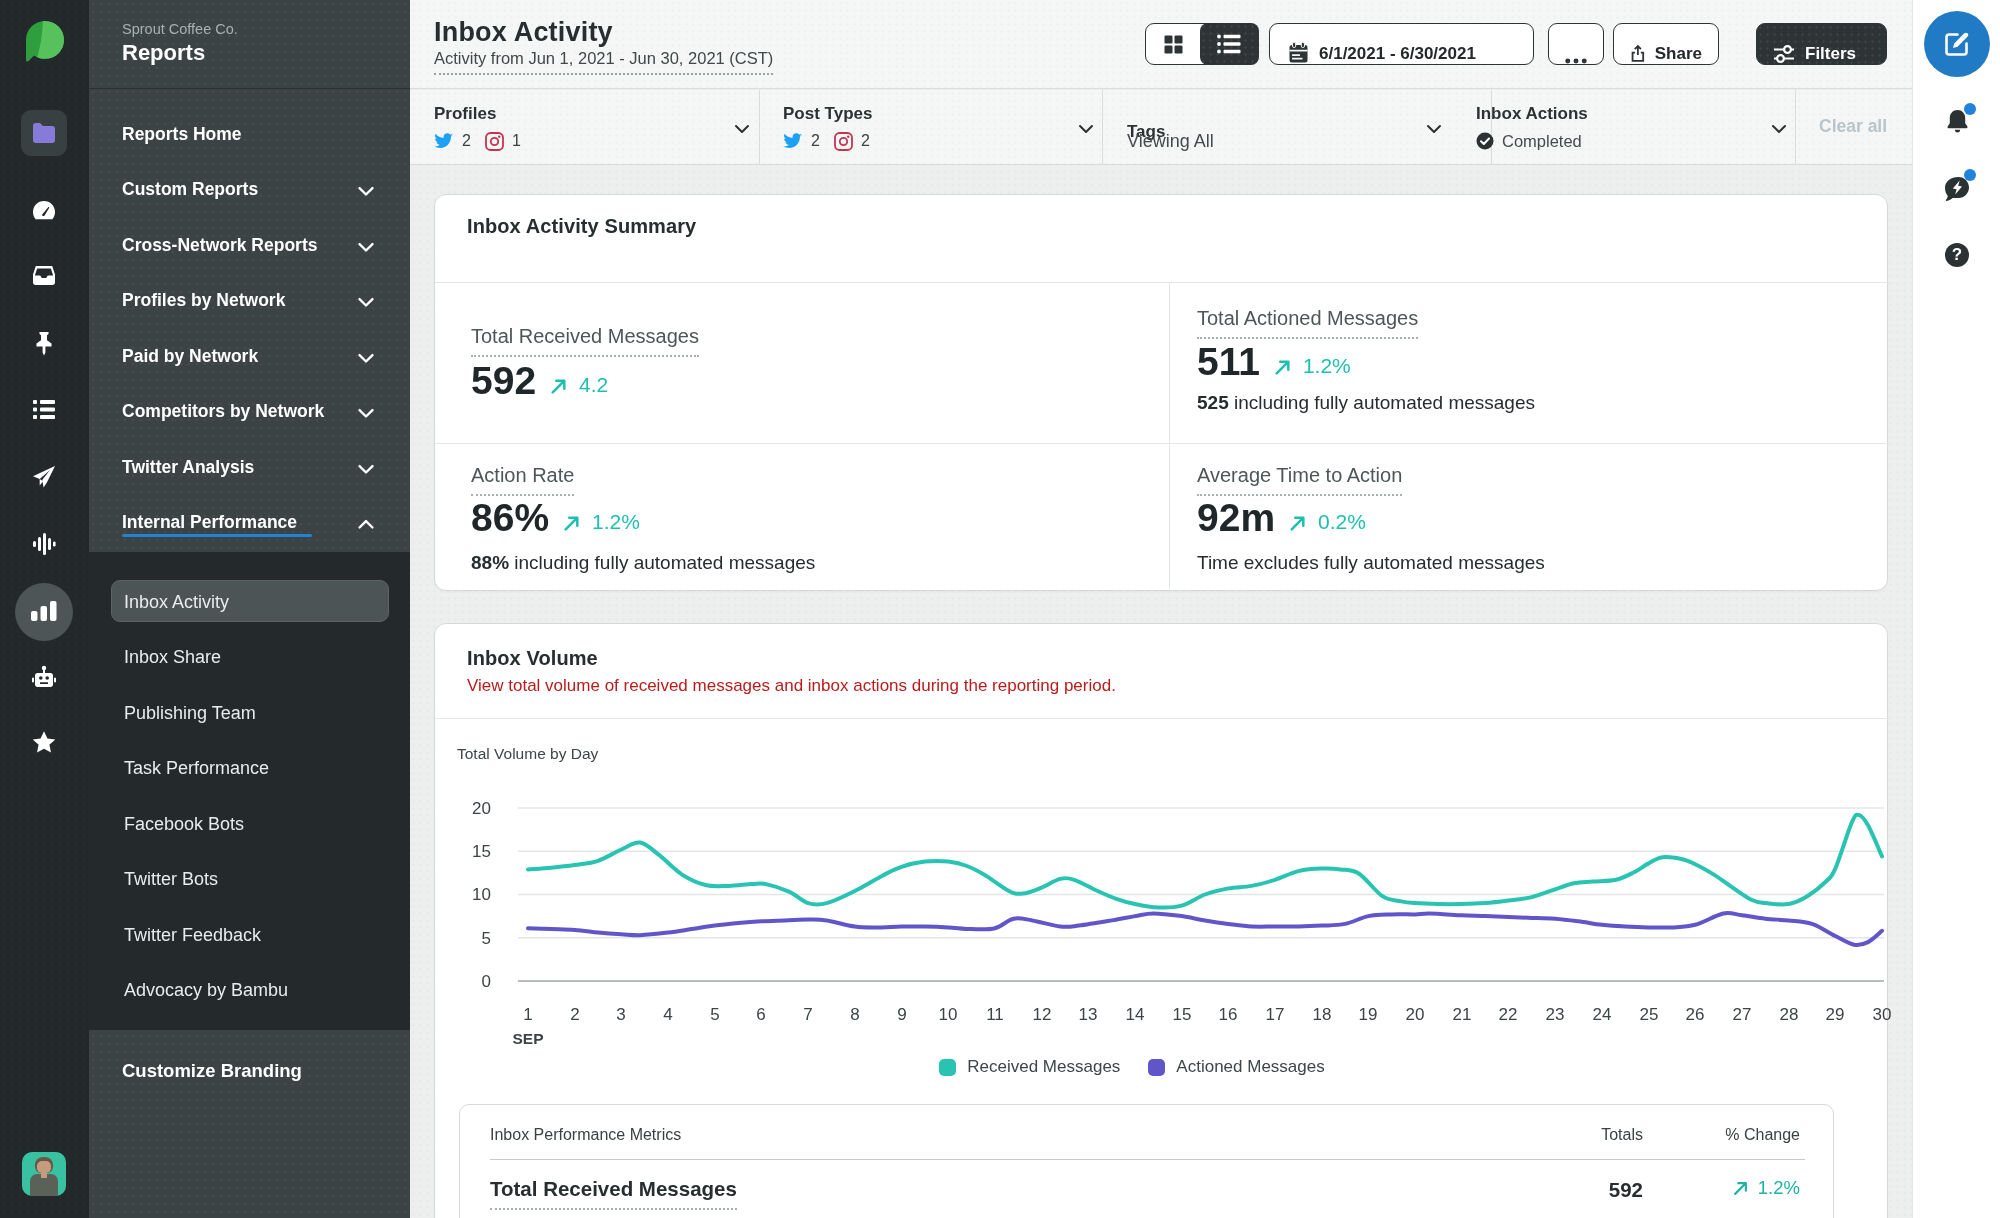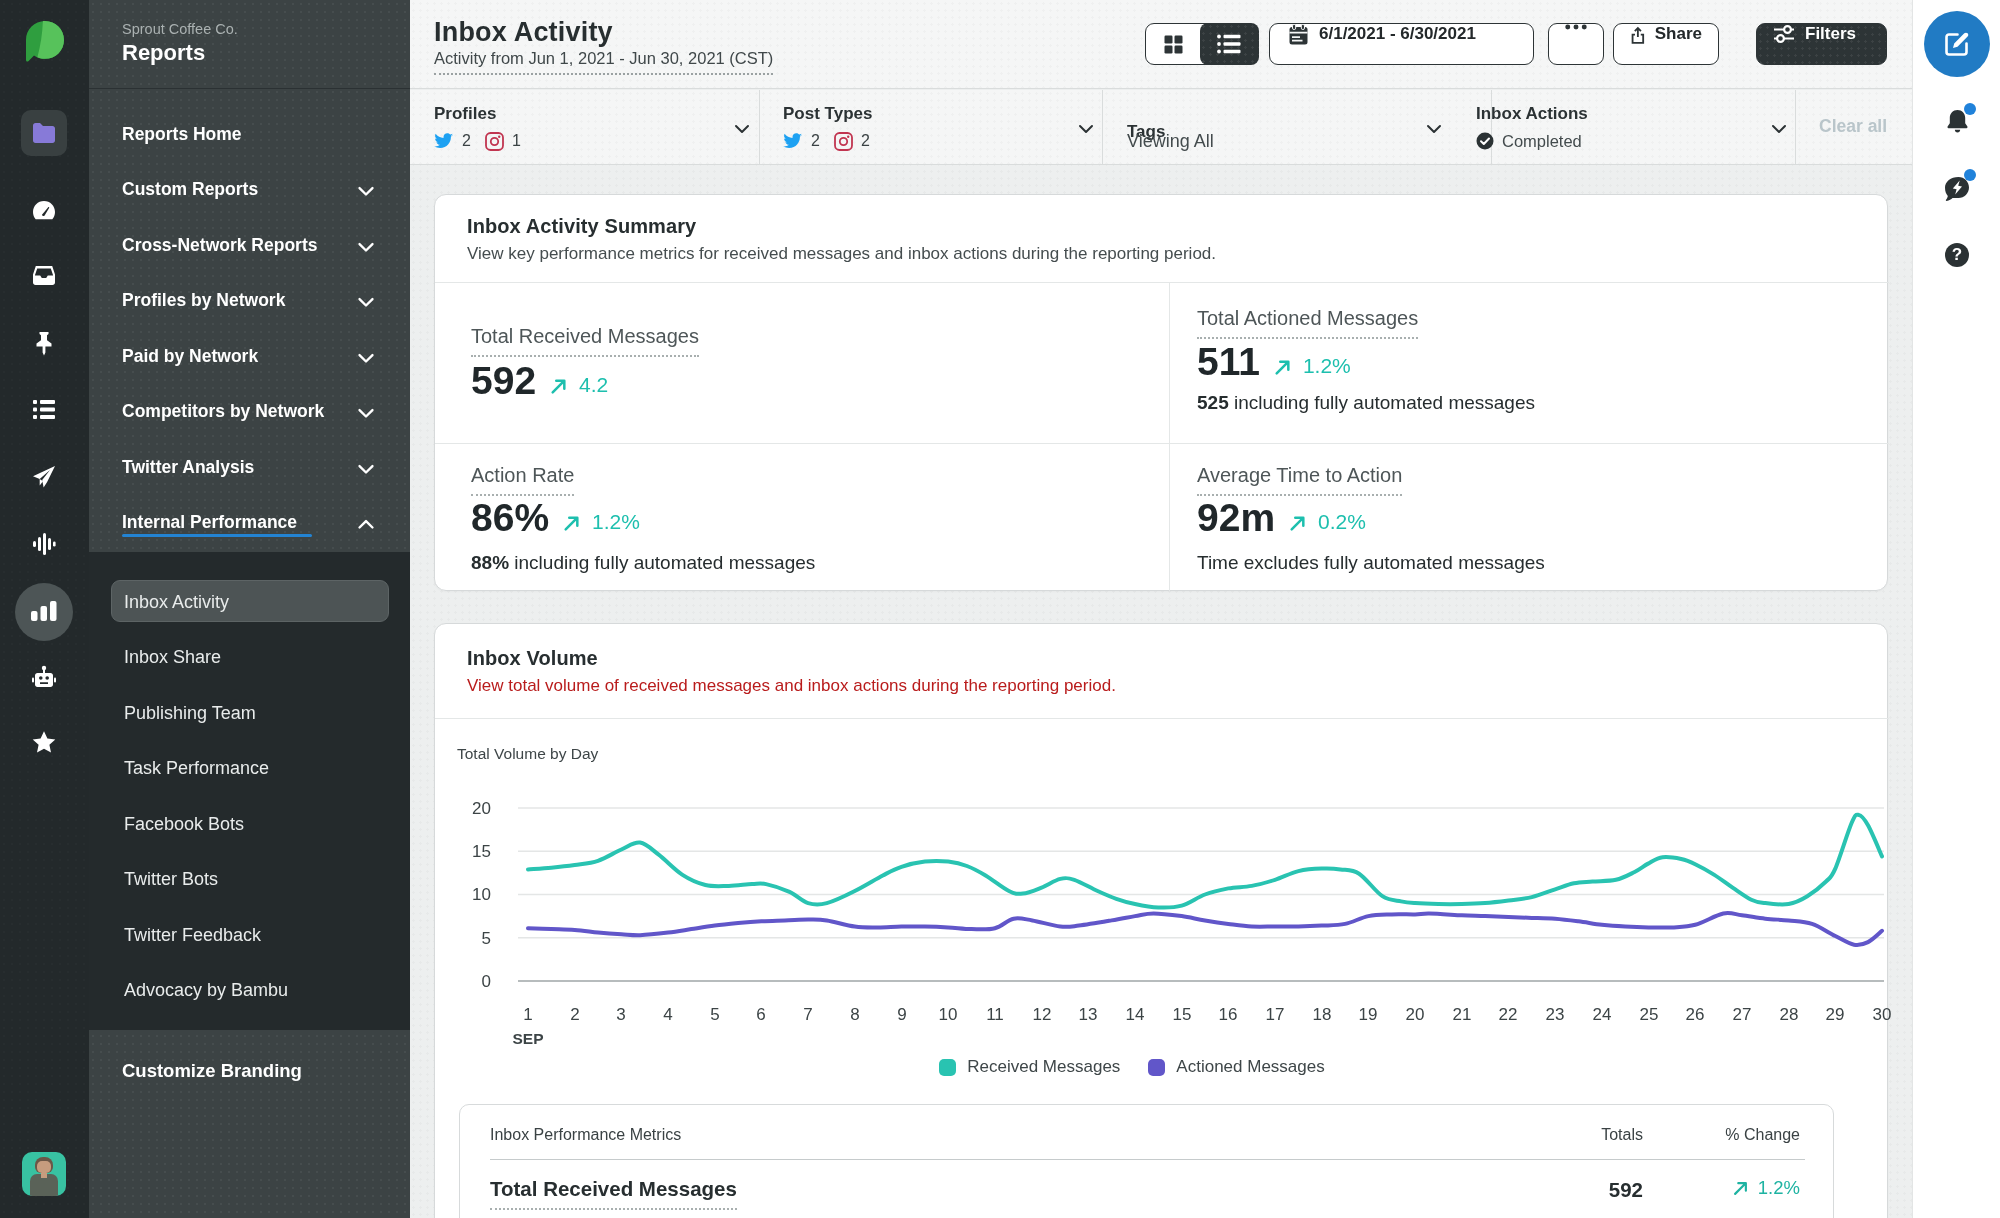--- a/index.html
+++ b/index.html
@@ -20,21 +20,21 @@
 .numrow{position:absolute;display:flex;align-items:center}
 .pct{font-size:21px;color:#1dbfae;margin-left:12px;margin-top:7px}
 .uparrow{margin-left:14px;margin-top:10px}
 .ctitle{font-size:20px;font-weight:700;color:#272e30;letter-spacing:.1px}
 .mlabel{font-size:20px;color:#4e5658;display:inline-block;border-bottom:2px dotted #a8afaf;padding-bottom:7px}
 .bignum{font-size:39px;font-weight:700;color:#20272a}
 .subtxt{font-size:19px;color:#262d2f}
 .menu-item{position:absolute;left:33px;width:255px;font-size:17.5px;font-weight:700;color:#fff}
 .chev-side{position:absolute;left:234px}
 .sub-item{position:absolute;left:35px;font-size:18px;color:#e9ecec}
-.btn{top:23px;height:42px;background:#fff;border:1.5px solid #2d3436;border-radius:9px;display:flex;align-items:flex-start;padding:0 16px;font-size:17px;font-weight:700;color:#24292b}
+.btn{top:23px;height:42px;background:#fff;border:1.5px solid #2d3436;border-radius:9px;display:flex;align-items:flex-end;padding:0 16px;font-size:17px;font-weight:700;color:#24292b}
 </style></head>
 <body>
 <div id="rail">
   <svg class="abs" style="left:25px;top:20px" width="40" height="46" viewBox="0 0 40 46">
     <path d="M20 1 C30.6 1 39 9.4 39 19.9 C39 30.4 30.6 38.8 20 38.8 C15.9 38.8 12.1 37.6 9 35.4 L3.6 40.9 C2.3 42.2 1 41.7 1 39.8 L1 19.9 C1 9.4 9.4 1 20 1 Z" fill="#2f9e3f"></path>
     <path d="M20 1 C30.6 1 39 9.4 39 19.9 C39 30.4 30.6 38.8 20 38.8 C17.3 38.8 14.7 38.3 12.4 37.3 C15.5 26 17.4 13.9 17.9 1.1 C18.6 1.03 19.3 1 20 1 Z" fill="#57c25b"></path>
   </svg>
   <div class="abs" style="left:21px;top:110px;width:46px;height:46px;background:#394041;border-radius:10px"></div>
   <svg class="abs" style="left:32px;top:122px" width="24" height="22" viewBox="0 0 24 22">
       <path d="M1 3.5 C1 2.1 2.1 1 3.5 1 H8 L11 4 H20.5 C21.9 4 23 5.1 23 6.5 V18.5 C23 19.9 21.9 21 20.5 21 H3.5 C2.1 21 1 19.9 1 18.5 Z" fill="#877ad8"></path>
@@ -232,21 +232,20 @@
       Completed
     </div>
     <svg class="abs" style="left:1360px;top:30px" width="18" height="18" viewBox="0 0 18 18">
         <path d="M3 6l6 6 6-6" fill="none" stroke="#2b3234" stroke-width="2" stroke-linecap="round" stroke-linejoin="round"></path>
       </svg>
     <div class="abs" style="left:1409px;top:26px;font-size:17.5px;font-weight:700;color:#b9c5ca">Clear all</div>
   </div>
   <div id="content" style="position:absolute;left:0;top:166px;width:1502px;height:1052px">
     <div class="card" id="c1">
       <div class="ctitle abs" style="left:32px;top:20px">Inbox Activity Summary</div>
-      <div class="abs" style="left:32px;top:49px;font-size:17px;color:#454d4f">View key performance metrics for received messages and inbox actions during the reporting period.</div>
       <div class="abs" style="left:0;top:87px;width:1454px;border-top:1px solid #e4e7e7"></div>
       <div class="abs" style="left:734px;top:87px;height:309px;border-left:1px solid #e4e7e7"></div>
       <div class="abs" style="left:0;top:248px;width:1454px;border-top:1px solid #e4e7e7"></div>
       <div class="mlabel abs" style="left:36px;top:130px">Total Received Messages</div>
       <div class="numrow" style="left:36px;top:162px;height:48px">
         <span class="bignum">592</span>
         <svg class="uparrow" width="17" height="17" viewBox="0 0 19 19">
             <path d="M3 16 L15.5 3.5 M7 3 H16 V12" fill="none" stroke="#1dbfae" stroke-width="2.8" stroke-linecap="round" stroke-linejoin="round"></path>
           </svg>
         <span class="pct">4.2</span>

